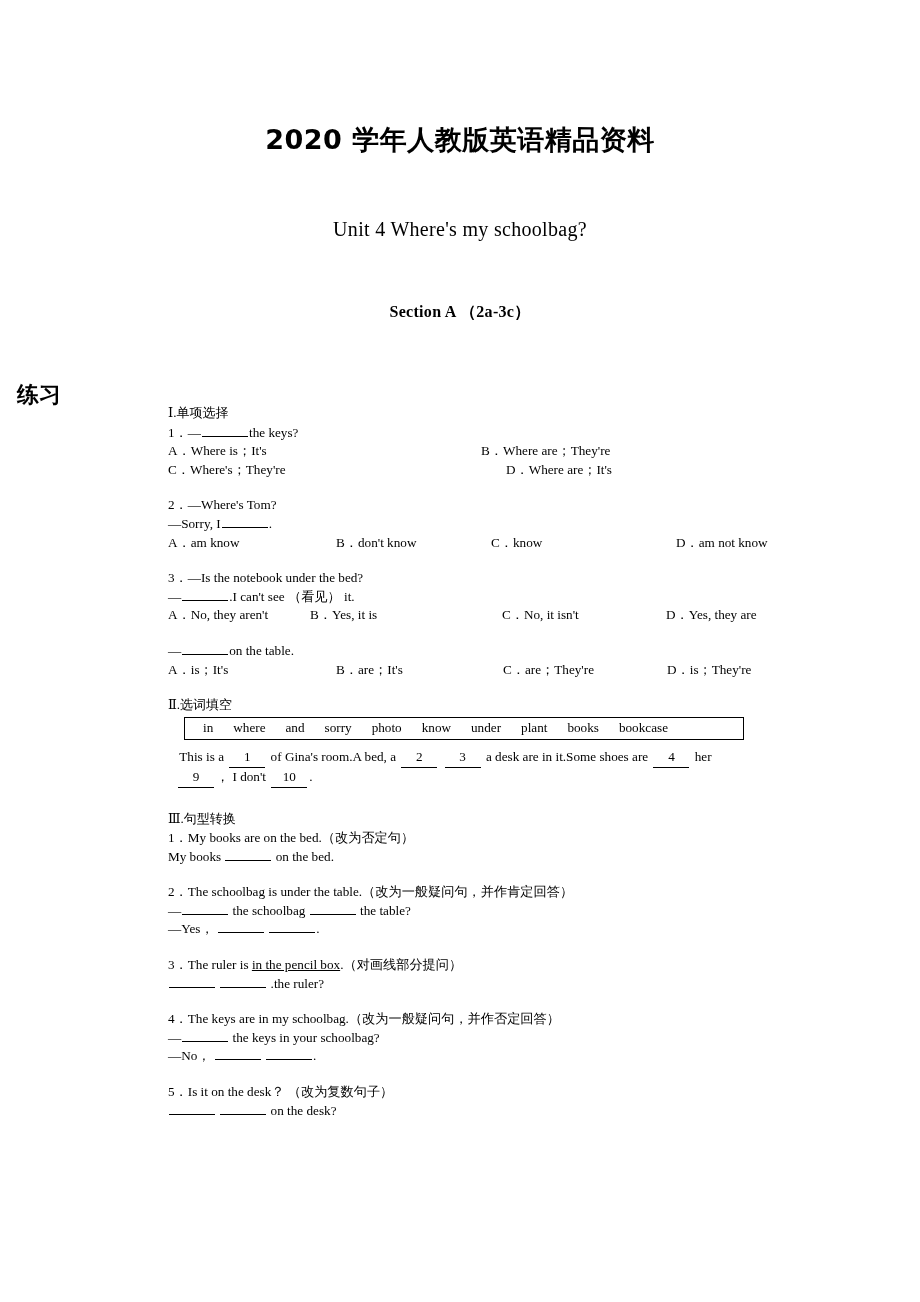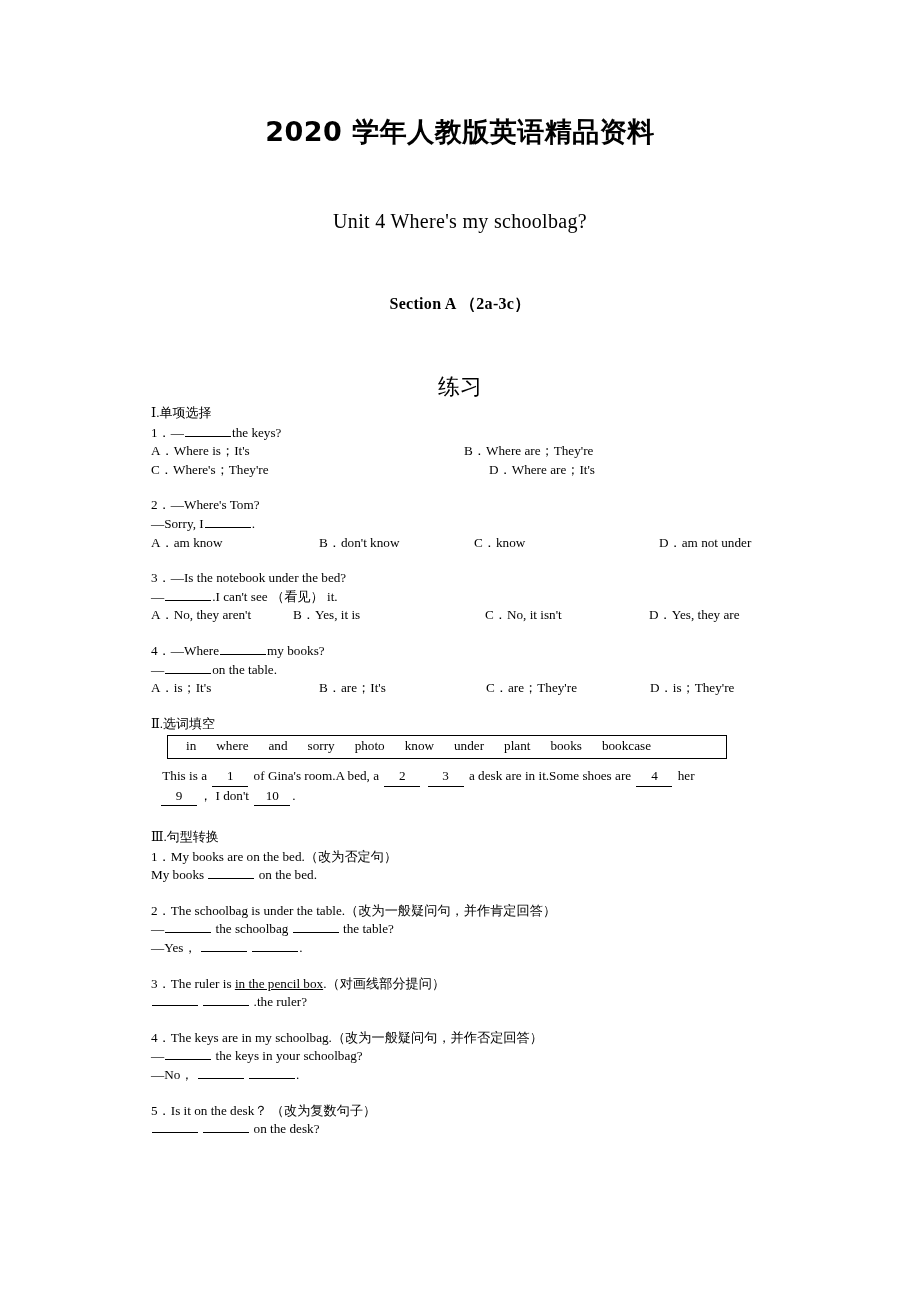--- a/index.html
+++ b/index.html
@@ -12,21 +12,21 @@
     height: 1302px;
     position: relative;
     font-family: "Liberation Serif", "DejaVu Serif", serif;
     color: #000000;
     overflow: hidden;
   }
 
   .page {
     position: absolute;
     inset: 0;
-    padding: 0;
+    padding: 8px;
   }
 
   
   .doc-title {
     text-align: center;
     font-family: "DejaVu Sans", sans-serif;
     font-size: 27px;
     font-weight: 600;
     letter-spacing: 0.5px;
     margin: 0;
@@ -42,32 +42,31 @@
   }
   .section-title {
     text-align: center;
     font-size: 16px;
     font-weight: bold;
     margin: 4px;
     padding-top: 57px;
     letter-spacing: 0.3px;
   }
   .exercise-title {
-    text-align: center;
     font-family: "DejaVu Sans", sans-serif;
     font-size: 22px;
-    font-weight: 400;
+    font-weight: 700;
     margin: 9px;
     padding-top: 48px;
   }
 
   
   .body-area {
     position: absolute;
-    left: 151px;
+    left: 168px;
     top: 404px;
     width: 625px;
     font-size: 13.2px;
     line-height: 18.6px;
   }
 
   .part-heading {
     font-size: 13px;
     margin: 0 0 1px 0;
     white-space: nowrap;
@@ -144,34 +143,33 @@
       </div>
       <div class="opts">
         <span class="opt" style="width:338px"><span>C．</span><span>Where's；They're</span></span><span class="opt"><span>D．</span><span>Where are；It's</span></span>
       </div>
     </div>
 
     <div class="qblock">
       <div class="qline">2．—Where's Tom?</div>
       <div class="qline"><span>—Sorry, I</span><span class="blk b-m"></span><span>.</span></div>
       <div class="opts">
-        <span class="opt" style="width:168px"><span>A．</span><span>am know</span></span><span class="opt" style="width:155px"><span>B．</span><span>don't know</span></span><span class="opt" style="width:185px"><span>C．</span><span>know</span></span><span class="opt"><span>D．</span><span>am not under</span></span>
+        <span class="opt" style="width:168px"><span>A．</span><span>am know</span></span><span class="opt" style="width:155px"><span>B．</span><span>don't know</span></span><span class="opt" style="width:185px"><span>C．</span><span>know</span></span><span class="opt"><span>D．</span><span>am not know</span></span>
       </div>
     </div>
 
     <div class="qblock">
       <div class="qline">3．—Is the notebook under the bed?</div>
       <div class="qline"><span>—</span><span class="blk b-m"></span><span>.I can't see （看见） it.</span></div>
       <div class="opts">
         <span class="opt" style="width:142px"><span>A．</span><span>No, they aren't</span></span><span class="opt" style="width:192px"><span>B．</span><span>Yes, it is</span></span><span class="opt" style="width:164px"><span>C．</span><span>No, it isn't</span></span><span class="opt"><span>D．</span><span>Yes, they are</span></span>
       </div>
     </div>
 
     <div class="qblock">
-      <div class="qline"><span>4．—Where</span><span class="blk b-m"></span><span>my books?</span></div>
       <div class="qline"><span>—</span><span class="blk b-m"></span><span>on the table.</span></div>
       <div class="opts">
         <span class="opt" style="width:168px"><span>A．</span><span>is；It's</span></span><span class="opt" style="width:167px"><span>B．</span><span>are；It's</span></span><span class="opt" style="width:164px"><span>C．</span><span>are；They're</span></span><span class="opt"><span>D．</span><span>is；They're</span></span>
       </div>
     </div>
 
     <div class="part-heading second">Ⅱ.选词填空</div>
 
     <div class="wordbank">
       <span class="w">in</span><span class="w">where</span><span class="w">and</span><span class="w">sorry</span><span class="w">photo</span><span class="w">know</span><span class="w">under</span><span class="w">plant</span><span class="w">books</span><span class="w">bookcase</span>

